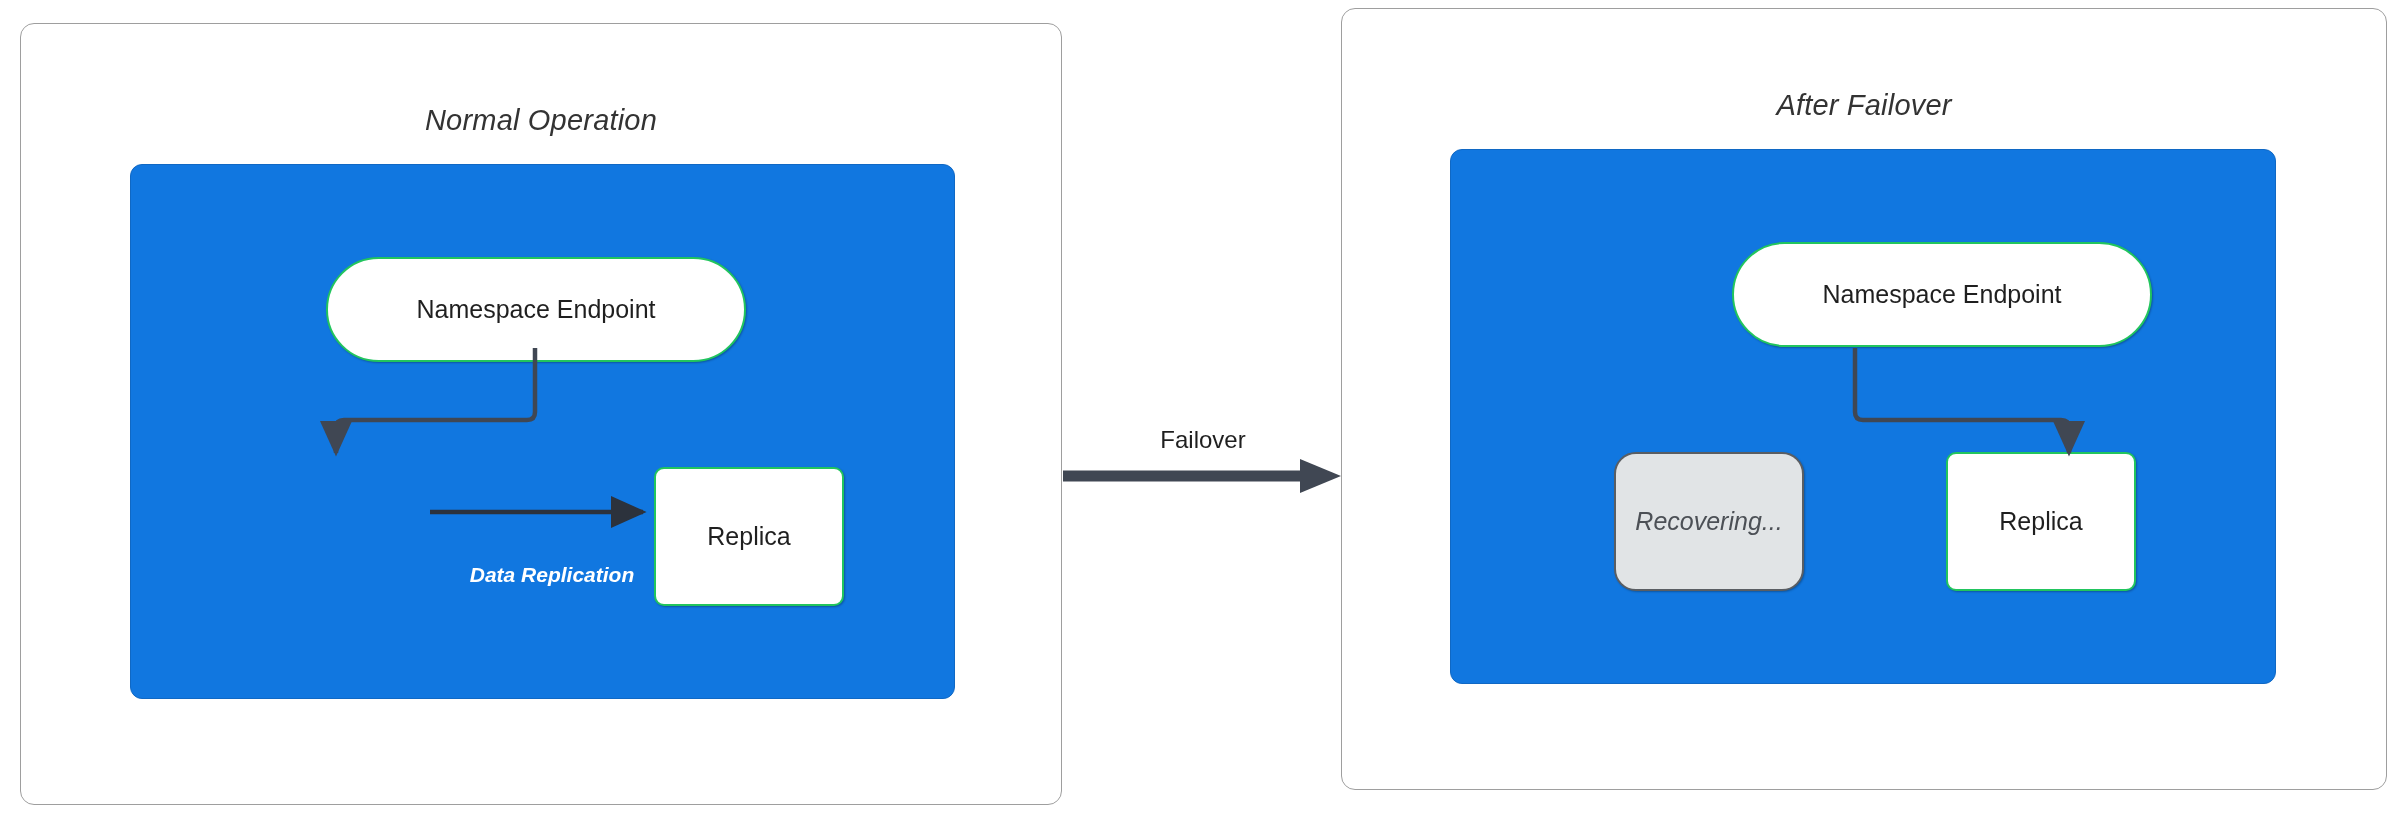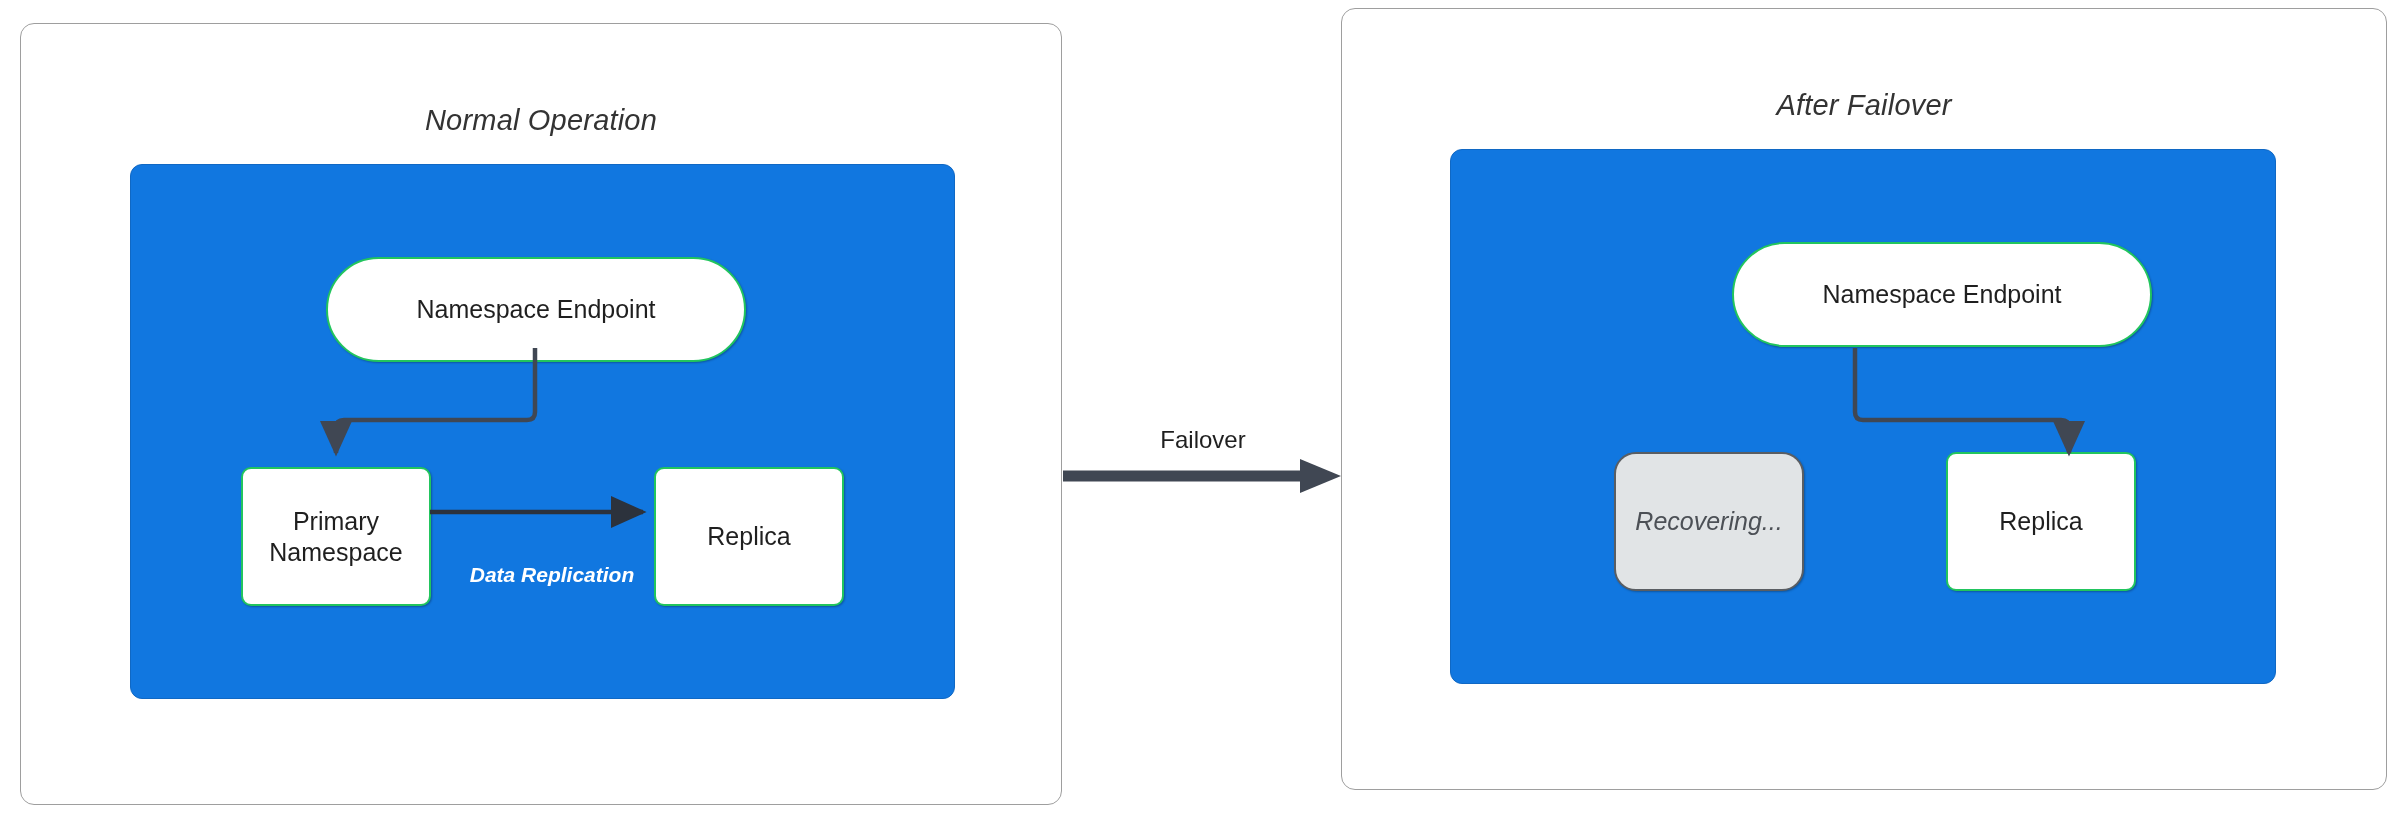--- a/index.html
+++ b/index.html
@@ -108,26 +108,20 @@
 
 <div id="canvas">
 
   <div class="panel" style="left:20px; top:23px; width:1042px; height:782px;">
     <div class="panel-title" style="top:80px;">Normal Operation</div>
 
     <div class="region" style="left:109px; top:140px; width:825px; height:535px;"></div>
 
     <div class="node pill" style="left:305px; top:233px; width:420px; height:105px;">Namespace Endpoint</div>
 
-    <div class="node rect" style="left:220px; top:443px; width:190px; height:139px;">
-      <span style="display:block;">
-        <span>Primary</span><br>
-        <span>Namespace</span>
-      </span>
-    </div>
 
     <div class="node rect" style="left:633px; top:443px; width:190px; height:139px;">Replica</div>
 
     <div class="edge-label" style="left:531px; top:551px;font-style:italic;">Data Replication</div>
   </div>
 
   <div class="panel" style="left:1341px; top:8px; width:1046px; height:782px;">
     <div class="panel-title" style="top:80px;">After Failover</div>
 
     <div class="region" style="left:108px; top:140px; width:826px; height:535px;"></div>

